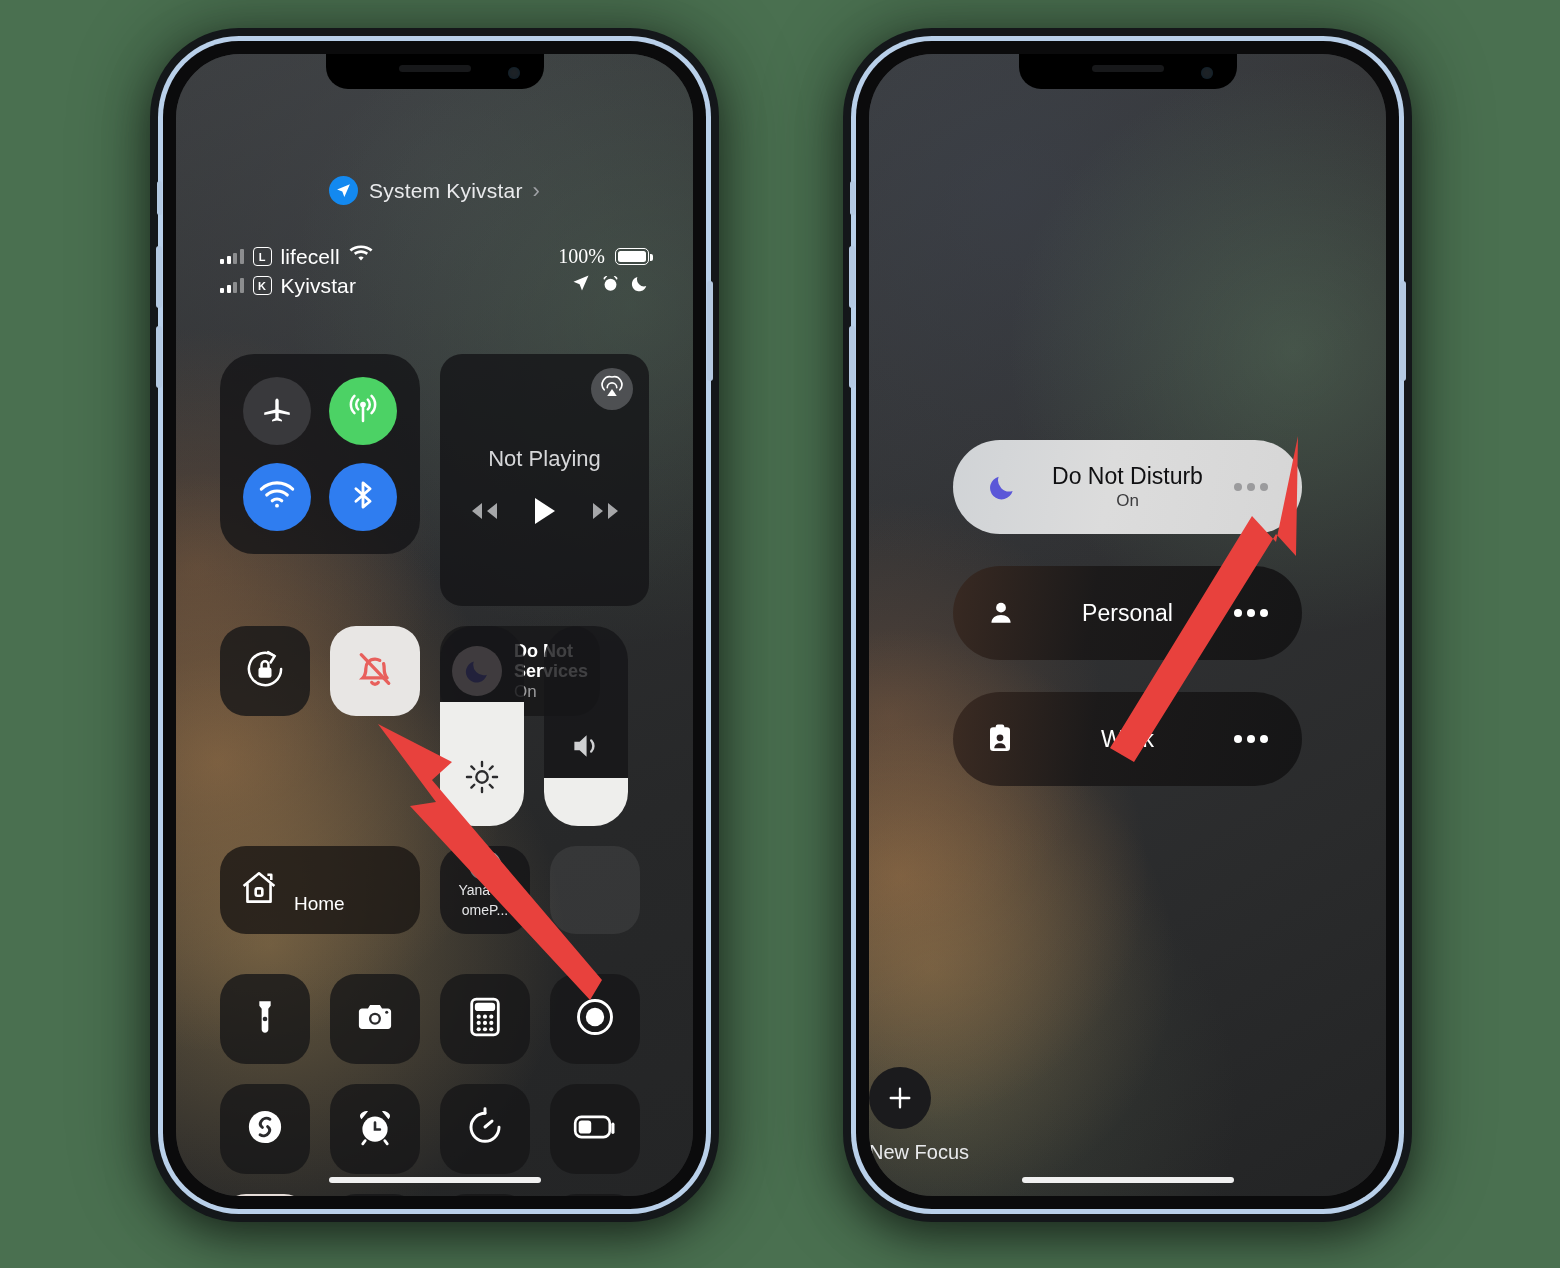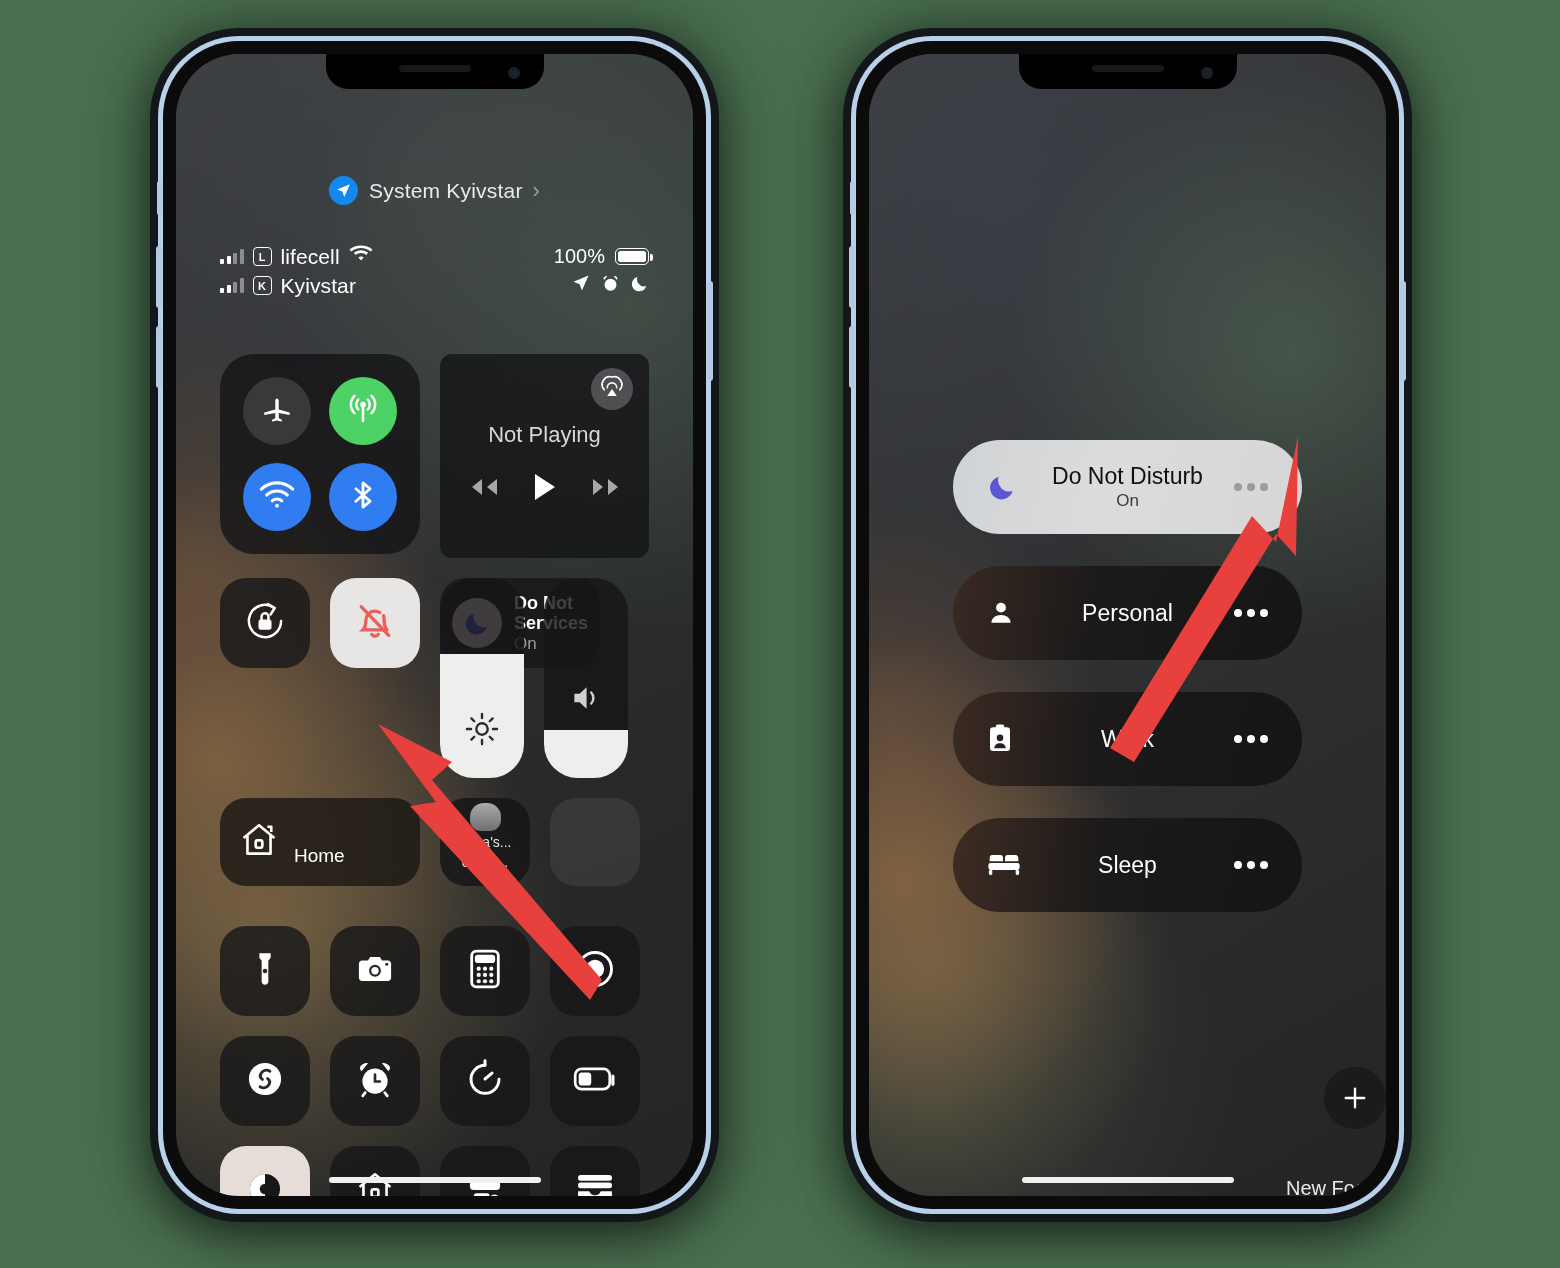--- a/index.html
+++ b/index.html
@@ -105,21 +105,21 @@
   .bars i:nth-child(1){ height:5px; }
   .bars i:nth-child(2){ height:8px; }
   .bars i:nth-child(3){ height:11px; opacity:.42; }
   .bars i:nth-child(4){ height:15px; opacity:.42; }
   .simbox {
     width:19px; height:19px; border:1.8px solid #fff; border-radius:4px;
     font-size:11px; font-weight:700; color:#fff;
     display:flex; align-items:center; justify-content:center;
   }
   .carrier { font-size:21px; color:#fff; letter-spacing:.1px; }
-  .pct { font-size:20px; color:#fff; }
+  .pct { font-size:20px; color:#fff;font-family:Liberation Serif, serif; }
   .batt { position:relative; width:34px; height:17px; border:1.8px solid #fff; border-radius:5px; }
   .batt::after {
     content:''; position:absolute; right:-4.5px; top:5px;
     width:3px; height:7px; background:#fff; border-radius:0 2px 2px 0;
   }
   .batt i { position:absolute; inset:2px; background:#fff; border-radius:2.5px; }
 
   .cc-grid { position:absolute; top:300px; left:44px; right:44px; }
 
   
@@ -129,21 +129,21 @@
     background: rgba(20,20,22,.80);
     display:grid; grid-template-columns:1fr 1fr; grid-template-rows:1fr 1fr;
     place-items:center; padding:14px;
   }
   .cbtn { width:68px; height:68px; border-radius:50%; display:flex; align-items:center; justify-content:center; }
   .cbtn.off  { background:#39393c; }
   .cbtn.green{ background:#4cd265; }
   .cbtn.blue { background:#2f7df0; }
 
   .media {
-    flex:1; height:204px; border-radius:12px;
+    flex:1; height:252px; border-radius:22px;
     background: rgba(20,20,22,.80);
     position:relative;
     display:flex; flex-direction:column; align-items:center; justify-content:center;
   }
   .airplay {
     position:absolute; top:14px; right:16px;
     width:42px; height:42px; border-radius:50%;
     background: rgba(120,122,126,.55);
     display:flex; align-items:center; justify-content:center;
   }
@@ -210,21 +210,21 @@
   }
   .frow .ficon { width:44px; display:flex; align-items:center; justify-content:flex-start; flex:0 0 auto; }
   .frow .fmid { flex:1; text-align:center; }
   .frow .flabel { color:#fff; font-size:23px; font-weight:400; }
   .frow.active .flabel { color:#101012; font-weight:400; }
   .frow .fsub { color:#3c3c3e; font-size:17px; margin-top:1px; }
   .frow .dots { width:44px; display:flex; align-items:center; justify-content:flex-end; gap:5px; flex:0 0 auto; }
   .frow .dots i { width:8px; height:8px; border-radius:50%; background:#fff; display:block; }
   .frow.active .dots i { background:#9b9b9d; }
 
-  .new-focus { position:absolute; left:0; right:0; top:1013px; display:flex; flex-direction:column; align-items:flex-end;gap:36px; }
+  .new-focus { position:absolute; left:0; right:0; top:1013px; display:flex; flex-direction:column; align-items:flex-start; }
   .nf-circle { width:62px; height:62px; border-radius:50%; background:#1b1b1d;
                display:flex; align-items:center; justify-content:center; }
   .nf-label { color:#e9eaec; font-size:20px; margin-top:12px; }
 
   .home-ind {
     position:absolute; bottom:13px; left:50%; transform:translateX(-50%);
     width:212px; height:6px; border-radius:3px; background:#f0f0f0; z-index:30;
   }
 
   
@@ -671,38 +671,20 @@
             <span class="fmid">
               <span class="flabel">Work</span>
             </span>
             <span class="dots">
                 <i></i>
                 <i></i>
                 <i></i>
               </span>
           </div>
 
-          <div class="frow">
-            <span class="ficon">
-              <svg width="34" height="26" viewBox="0 0 26 20" fill="#fff">
-                <path d="M2 4.4a2 2 0 012-2h6.2a2 2 0 012 2v2.8H2zM13.8 4.4a2 2 0 012-2H22a2 2 0 012 2v2.8H13.8z"></path>
-                <rect x="1" y="8.4" width="24" height="5.4" rx="1.6"></rect>
-                <rect x="1.4" y="13.8" width="2.6" height="3.8" rx="1"></rect>
-                <rect x="22" y="13.8" width="2.6" height="3.8" rx="1"></rect>
-              </svg>
-            </span>
-            <span class="fmid">
-              <span class="flabel">Sleep</span>
-            </span>
-            <span class="dots">
-                <i></i>
-                <i></i>
-                <i></i>
-              </span>
-          </div>
 
         </div>
 
         <div class="new-focus">
           <span class="nf-circle">
             <svg width="30" height="30" viewBox="0 0 24 24" fill="none" stroke="#fff" stroke-width="1.9" stroke-linecap="round">
               <path d="M12 4.6v14.8M4.6 12h14.8"></path>
             </svg>
           </span>
           <span class="nf-label">New Focus</span>

